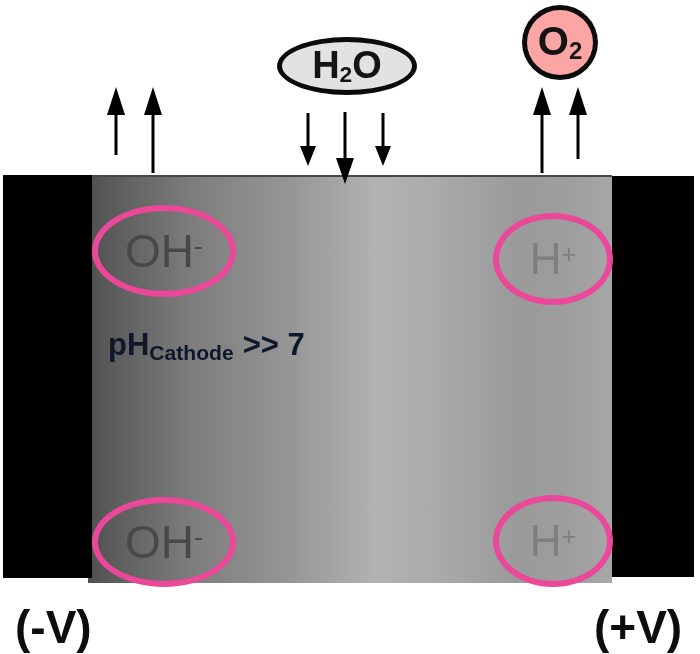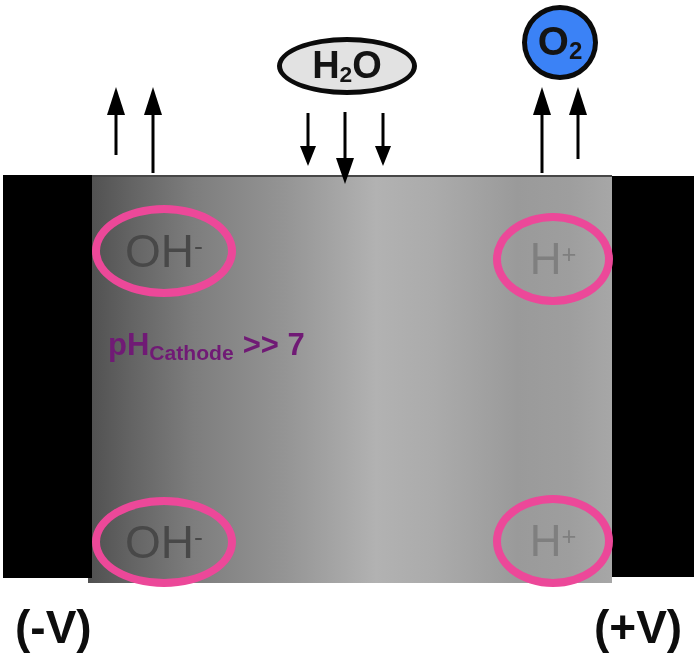--- a/index.html
+++ b/index.html
@@ -14,47 +14,47 @@
     background:linear-gradient(to right,
       #505050 0%, #636363 8%, #7d7d7d 20%, #959595 38%,
       #b2b2b2 55%, #ababab 66%, #9a9a9a 82%, #9e9e9e 92%, #a7a7a7 100%);
   }
   .electrode { position:absolute; background:#000000; }
   .electrode.left  { left:3px;   top:175px; width:89px; height:403px; }
   .electrode.right { left:612px; top:176px; width:82px; height:401px; }
 
   
   .ion {
-    position:absolute; box-sizing:border-box; border:8px solid #ec4899;
+    position:absolute; box-sizing:border-box; border:6px solid #ec4899;
     border-radius:50%; display:flex; align-items:center; justify-content:center;
     background:transparent;
   }
   .ion .txt { font-weight:normal; line-height:1; }
   .ion .txt sup { font-size:0.58em; vertical-align:0.45em; }
   .ion.oh { color:#484848; font-size:46px; }
   .ion.hp { color:#7f7f7f; font-size:44px; }
   .ion.oh-top { left:92px;  top:205px; width:144px; height:92px; }
   .ion.hp-top { left:493px; top:213px; width:120px; height:92px; }
   .ion.oh-bot { left:92px;  top:497px; width:144px; height:90px; }
   .ion.hp-bot { left:493px; top:495px; width:120px; height:92px; }
 
   
   .bubble {
     position:absolute; box-sizing:border-box; border:5px solid #0b0b0b;
     border-radius:50%; display:flex; align-items:center; justify-content:center;
     font-weight:bold; color:#141414; line-height:1;
   }
   .bubble sub { font-size:0.6em; vertical-align:-0.18em; font-weight:bold; }
   .bubble.h2  { left:95px;  top:6px;  width:75px;  height:72px; background:#ffffff; font-size:40px; }
-  .bubble.o2  { left:522px; top:5px;  width:76px;  height:75px; background:#3b82f6; font-size:40px; }
+  .bubble.o2  { left:522px; top:5px;  width:76px;  height:75px; background:#fca5a5; font-size:40px; }
   .bubble.h2o { left:277px; top:37px; width:140px; height:58px; background:#e2e2e2; font-size:38px; }
 
   
   .ph-label {
-    position:absolute; font-weight:bold; color:#701a75; font-size:31px; line-height:1.1;
+    position:absolute; font-weight:bold; color:#0f172a; font-size:31px; line-height:1.1;
     white-space:nowrap;
   }
   .ph-label sub { font-size:0.68em; vertical-align:-0.22em; font-weight:bold; }
   .ph-label .rel { margin-left:9px; }
   .ph-label.cathode { left:108px; top:328px; }
   .ph-label.anode   { left:402px; top:418px; }
 
   
   .vlabel {
     position:absolute; font-weight:bold; color:#0d0d0d; font-size:46px; line-height:1;

